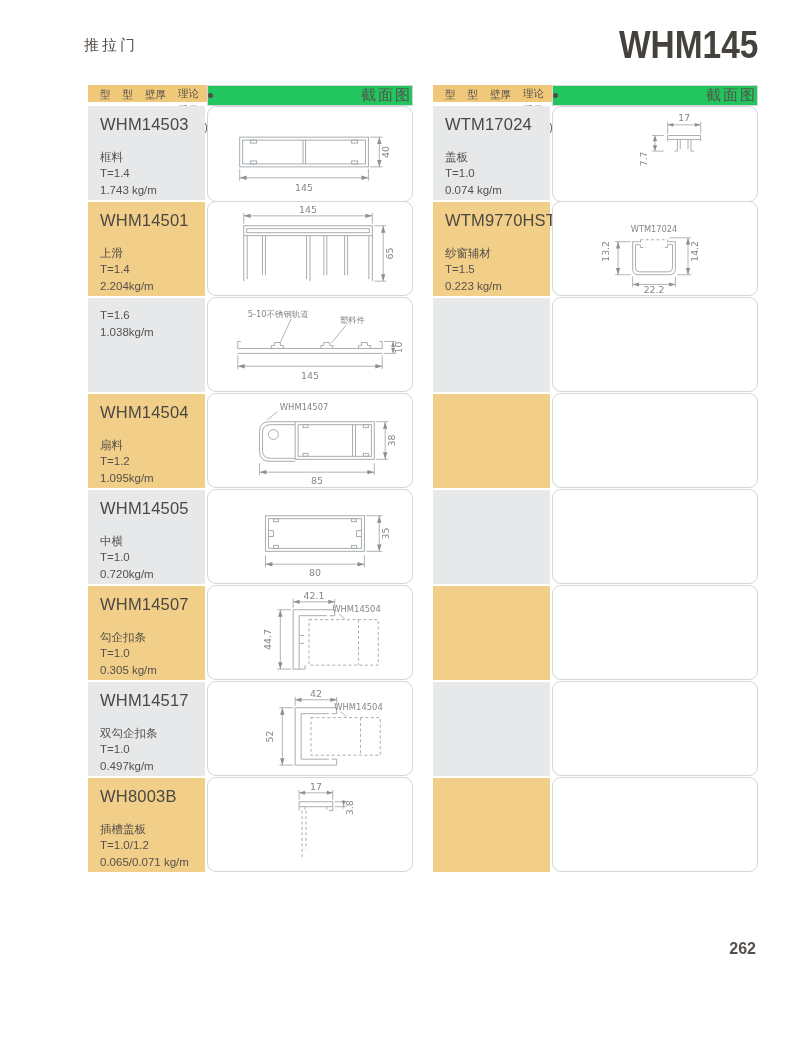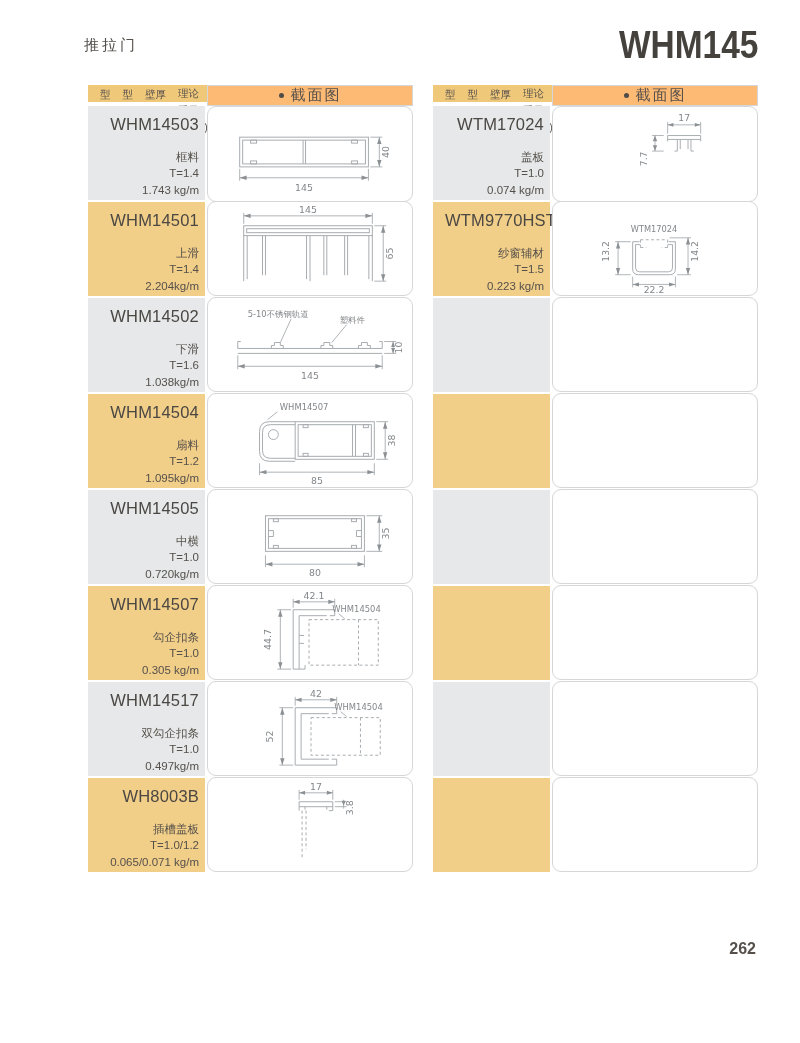--- a/index.html
+++ b/index.html
@@ -12,27 +12,27 @@
 
   .tbl{position:absolute;top:85px;width:325px;}
   .tbl-left{left:88px;}
   .tbl-right{left:433px;}
 
   .hdr{display:flex;}
   .hdr-labels{width:117px;display:flex;flex-direction:row;}
   .hdr-label{height:18px;line-height:18px;background:#f0c87a;border-bottom:1px solid #ffffff;
         padding-left:12px;font-size:10.5px;color:#5a544e;box-sizing:border-box;}
   .hdr-label:last-child{border-bottom:none;height:17px;line-height:17px;}
-  .hdr-section{flex:1;margin-left:2px;background:#fdba74;border:1px solid #d5d6d8;box-sizing:border-box;
-        display:flex;align-items:center;justify-content:center;font-size:15px;letter-spacing:2px;color:#55504b;}
+  .hdr-section{flex:1;margin-left:2px;background:#22c55e;border:1px solid #d5d6d8;box-sizing:border-box;
+        display:flex;align-items:center;justify-content:space-between;font-size:15px;letter-spacing:2px;color:#55504b;}
   .dot{display:inline-block;width:5px;height:5px;border-radius:50%;background:#4f4b47;margin-right:7px;}
 
   .row{display:flex;height:96px;}
   .lbl-cell{width:117px;box-sizing:border-box;border-bottom:2px solid #ffffff;
-        padding:9px 6px 9px 12px;display:flex;flex-direction:column;justify-content:space-between;text-align:right;}
+        padding:9px 6px 9px 12px;display:flex;flex-direction:column;justify-content:space-between;}
   .lbl-gray{background:#e6e8e9;}
   .lbl-orange{background:#f2cf89;}
   .code{font-size:16.5px;color:#4b4743;letter-spacing:.2px;}
   .pname{font-size:11.5px;color:#55504b;margin-top:16px;}
   .thick,.weight{font-size:11.5px;color:#55504b;line-height:1.45;}
   .dia-cell{flex:1;margin-left:2px;background:#ffffff;border:1px solid #d5d6d8;box-sizing:border-box;}
   .row + .row .dia-cell{margin-top:-1px;height:95px;}
   .row .dia-cell{height:96px;border-radius:9px;}
   .dia-cell svg{display:block;width:100%;height:100%;}
 
@@ -124,24 +124,20 @@
           <path class="dl" d="M168 24 H180 M168 80 H180 M177 24 V80"></path>
           <path class="ah" d="M177 24 l-2.2 7 h4.4 z"></path>
             <path class="ah" d="M177 80 l-2.2 -7 h4.4 z"></path>
           <text class="dt" x="187" y="52" text-anchor="middle" transform="rotate(-90 187 52)">65</text>
         </svg>
       </div>
     </div>
 
     <div class="row">
       <div class="lbl-cell lbl-gray">
-        <div>
-            <div class="code">WHM14502</div>
-             <div class="pname">下滑</div>
-          </div>
         <div>
             <div class="thick">T=1.6</div>
              <div class="weight">1.038kg/m</div>
           </div>
       </div>
       <div class="dia-cell">
         <svg viewBox="0 0 206 94">
           <text class="rt" x="40" y="19">5-10不锈钢轨道</text>
           <line class="dl" x1="84" y1="21" x2="73" y2="45"></line>
           <text class="rt" x="133" y="25">塑料件</text>

